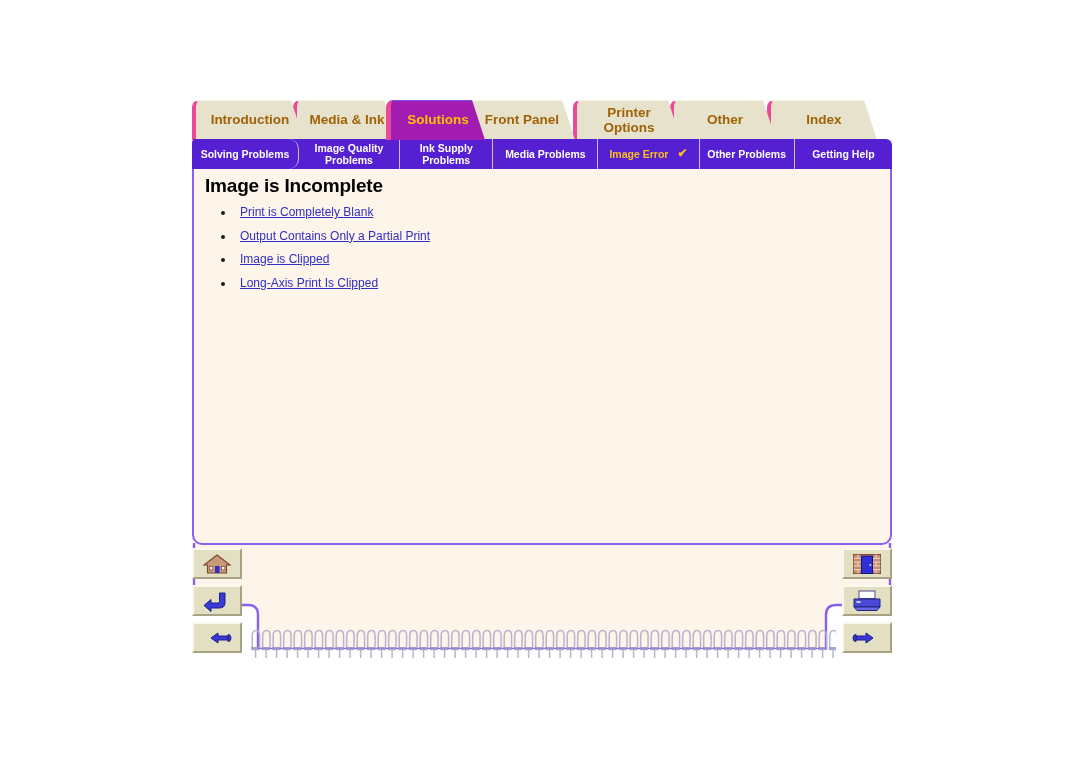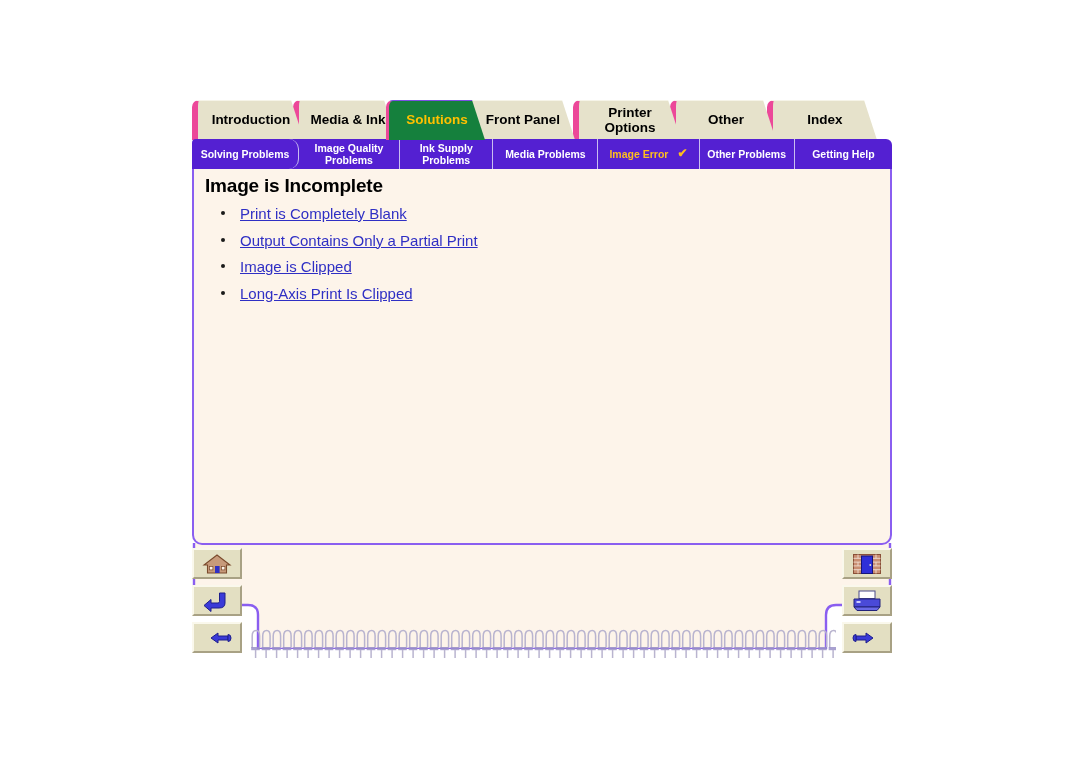--- a/index.html
+++ b/index.html
@@ -32,37 +32,37 @@
     position: absolute;
     top: 0;
     height: 40px;
     box-sizing: border-box;
     display: flex;
     align-items: center;
     justify-content: center;
     text-align: center;
     font-size: 13.5px;
     font-weight: bold;
-    color: #000000;
+    color: #a16207;
     line-height: 1.05;
     background: #e6e2cb;
     border-top: 1px solid #f6f4e8;
-    border-left: 6px solid #ec4899;
+    border-left: 4px solid #ec4899;
     padding: 0 6px;
     cursor: pointer;
     -webkit-clip-path: polygon(0 0, calc(100% - 13px) 0, 100% 100%, 0 100%);
     clip-path: polygon(0 0, calc(100% - 13px) 0, 100% 100%, 0 100%);
     border-radius: 7px 9px 0 0;
   }
   .tab.active {
-    background: #15803d;
+    background: #a21caf;
     color: #ffc000;
     z-index: 6;
     border-top: 1px solid #7a50e4;
-    border-left: 3px solid #ec4899;
+    border-left: 5px solid #ec4899;
   }
   .tab .tlabel { display: block; }
   .tab .tlabel .l2 { display: block; }
 
   
   #subbar {
     position: absolute;
     left: 192px;
     top: 139px;
     width: 700px;
@@ -128,21 +128,21 @@
     left: 18px;
     top: 38px;
     list-style: none;
     margin: 0;
     padding: 0;
   }
   #linklist li {
     position: relative;
     padding-left: 28px;
     margin-bottom: 9.5px;
-    font-size: 15px;
+    font-size: 12px;
   }
   #linklist li::before {
     content: "";
     position: absolute;
     left: 9px;
     top: 6px;
     width: 4px;
     height: 4px;
     background: #1a1a1a;
     border-radius: 50%;

